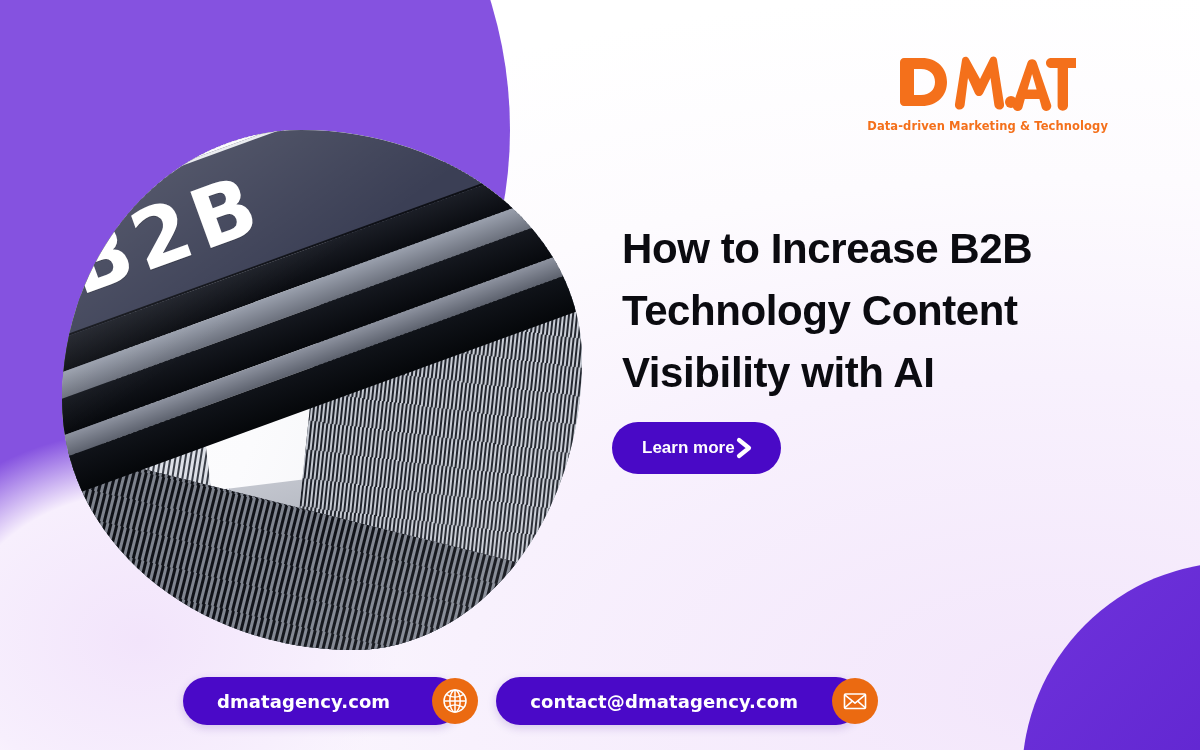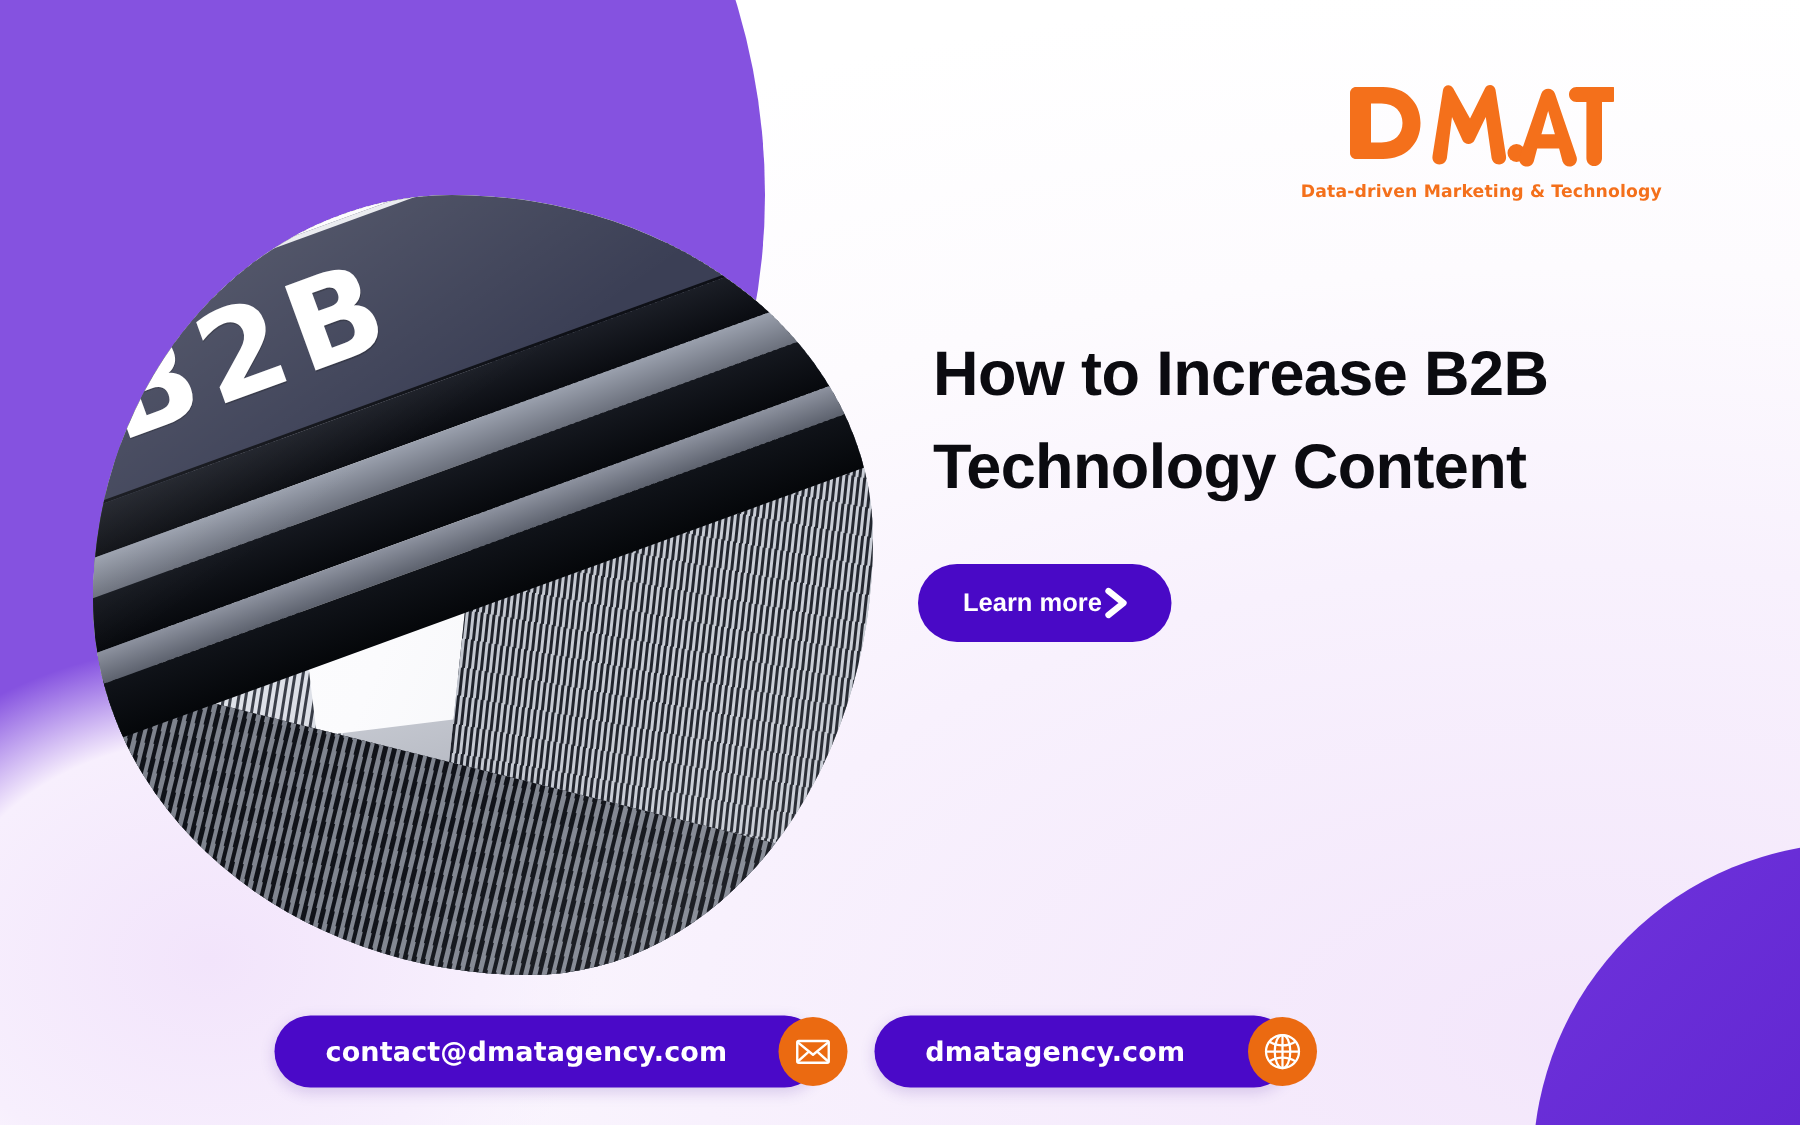--- a/index.html
+++ b/index.html
@@ -190,21 +190,21 @@
   .headline {
     color:#0B0B10;
     font-family:"Liberation Sans", sans-serif;
     font-weight:700;
     font-size:42px;
     line-height:1.48;
     letter-spacing:-0.4px;
     margin-left:10px;
   }
   .cta {
-    margin-top:34px;
+    margin-top:18px;
     display:inline-flex;
     align-items:center;
     background:#4909C6;
     color:#ffffff;
     border:none;
     border-radius:40px;
     padding:15px 26px 15px 30px;
     font-family:"Liberation Sans", sans-serif;
     font-weight:700;
     font-size:17px;
@@ -305,58 +305,59 @@
         </g>
       </svg>
     </span>
     <span class="logo-sub">Data-driven Marketing &amp; Technology</span>
   </div>
 
   <div class="copy">
     <h1 class="headline">
       <span>How to Increase B2B</span><br>
       <span>Technology Content</span><br>
+      <span>Visibility with AI</span>
     </h1>
 
     <button class="cta">
       <span>Learn more</span>
       <span class="chev">
         <svg width="20" height="22" viewBox="0 0 20 22" aria-hidden="true">
           <path d="M4 3 L14 11 L4 19" fill="none" stroke="#ffffff" stroke-width="4.2" stroke-linecap="round" stroke-linejoin="round"></path>
         </svg>
       </span>
     </button>
   </div>
 
   <div class="footer">
-
-    <div class="pill mail">
-      <span class="pill-label">contact@dmatagency.com</span>
-      <span class="badge">
-        <svg width="28" height="28" viewBox="0 0 28 28" aria-hidden="true">
-          <g fill="none" stroke="#ffffff" stroke-width="1.6" stroke-linejoin="round">
-            <rect x="3.5" y="7" width="21" height="14.5" rx="1"></rect>
-            <path d="M3.5 7.6 L14 16.2 L24.5 7.6"></path>
-            <path d="M3.5 21 L11 14.3"></path>
-            <path d="M24.5 21 L17 14.3"></path>
-          </g>
-        </svg>
-      </span>
-    </div>
 
     <div class="pill url">
       <span class="pill-label">dmatagency.com</span>
       <span class="badge">
         <svg width="28" height="28" viewBox="0 0 28 28" aria-hidden="true">
           <g fill="none" stroke="#ffffff" stroke-width="1.5">
             <circle cx="14" cy="14" r="11"></circle>
             <ellipse cx="14" cy="14" rx="5.2" ry="11"></ellipse>
             <line x1="3" y1="14" x2="25" y2="14"></line>
             <path d="M5.2 7.3 a16 16 0 0 0 17.6 0"></path>
             <path d="M5.2 20.7 a16 16 0 0 1 17.6 0"></path>
             <line x1="14" y1="3" x2="14" y2="25"></line>
           </g>
         </svg>
       </span>
     </div>
 
+    <div class="pill mail">
+      <span class="pill-label">contact@dmatagency.com</span>
+      <span class="badge">
+        <svg width="28" height="28" viewBox="0 0 28 28" aria-hidden="true">
+          <g fill="none" stroke="#ffffff" stroke-width="1.6" stroke-linejoin="round">
+            <rect x="3.5" y="7" width="21" height="14.5" rx="1"></rect>
+            <path d="M3.5 7.6 L14 16.2 L24.5 7.6"></path>
+            <path d="M3.5 21 L11 14.3"></path>
+            <path d="M24.5 21 L17 14.3"></path>
+          </g>
+        </svg>
+      </span>
+    </div>
+
   </div>
 </div>
 
 </body></html>

